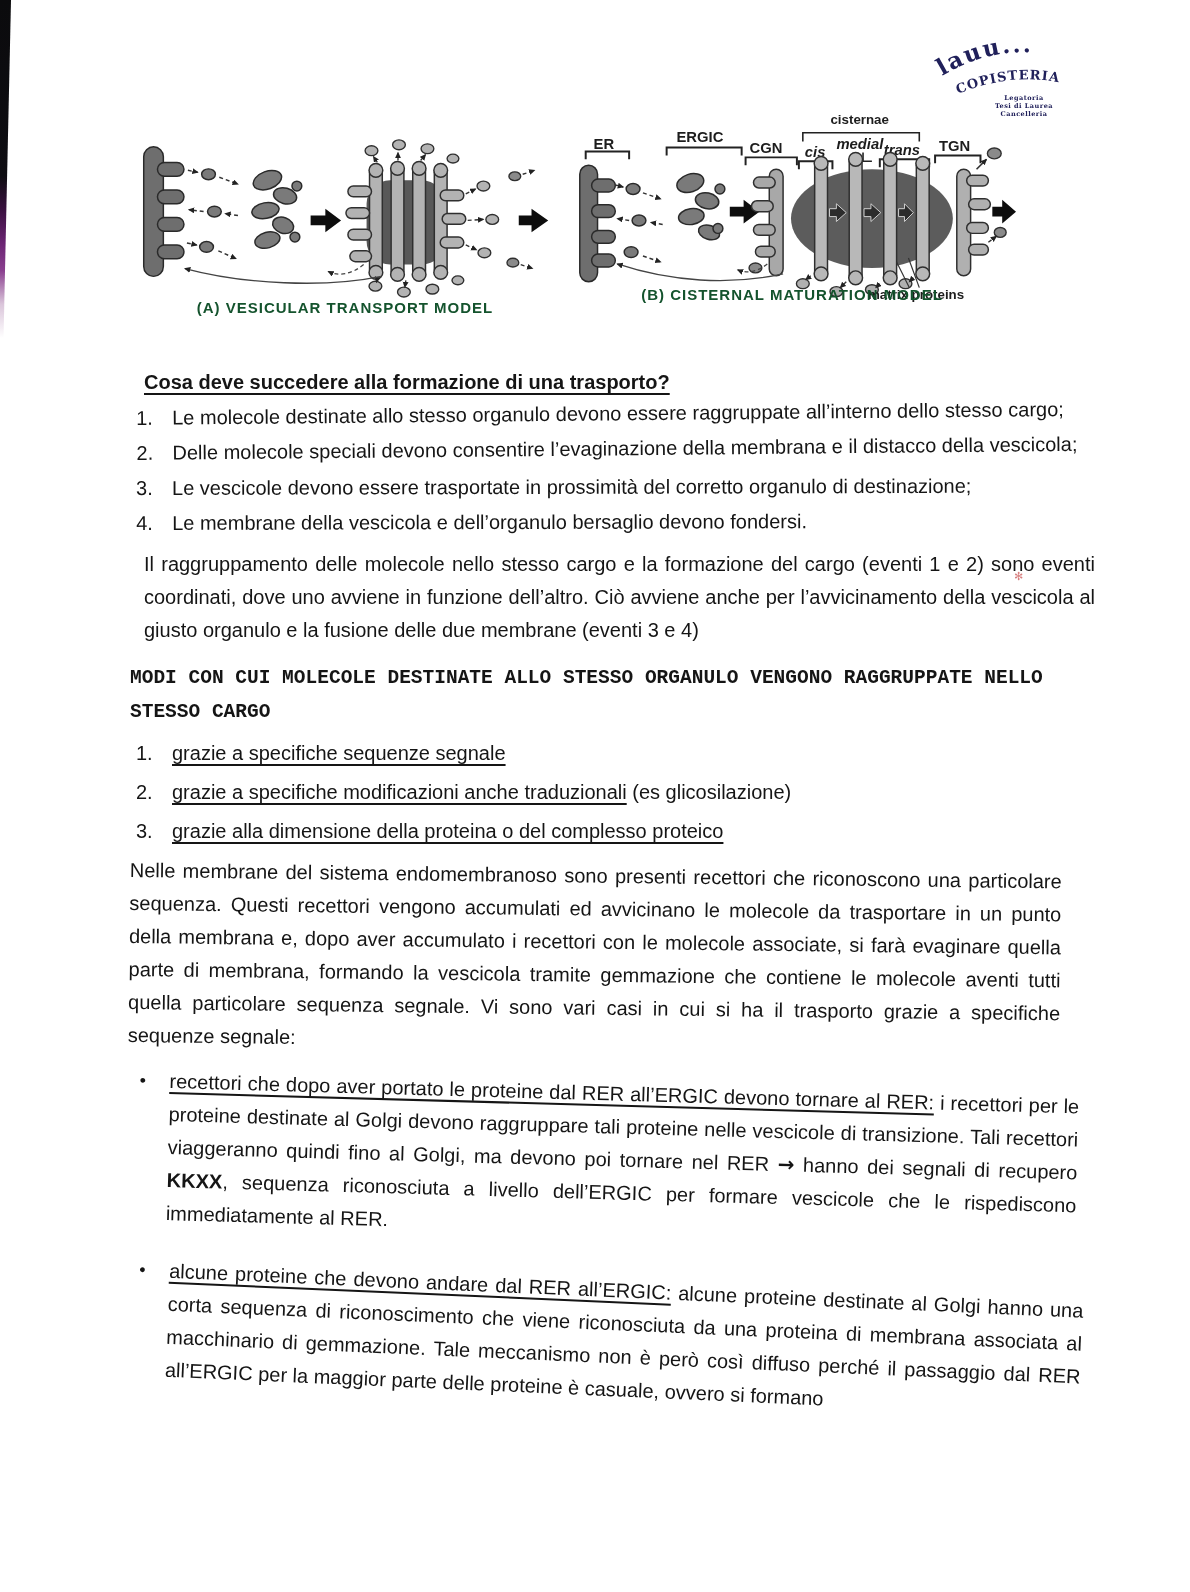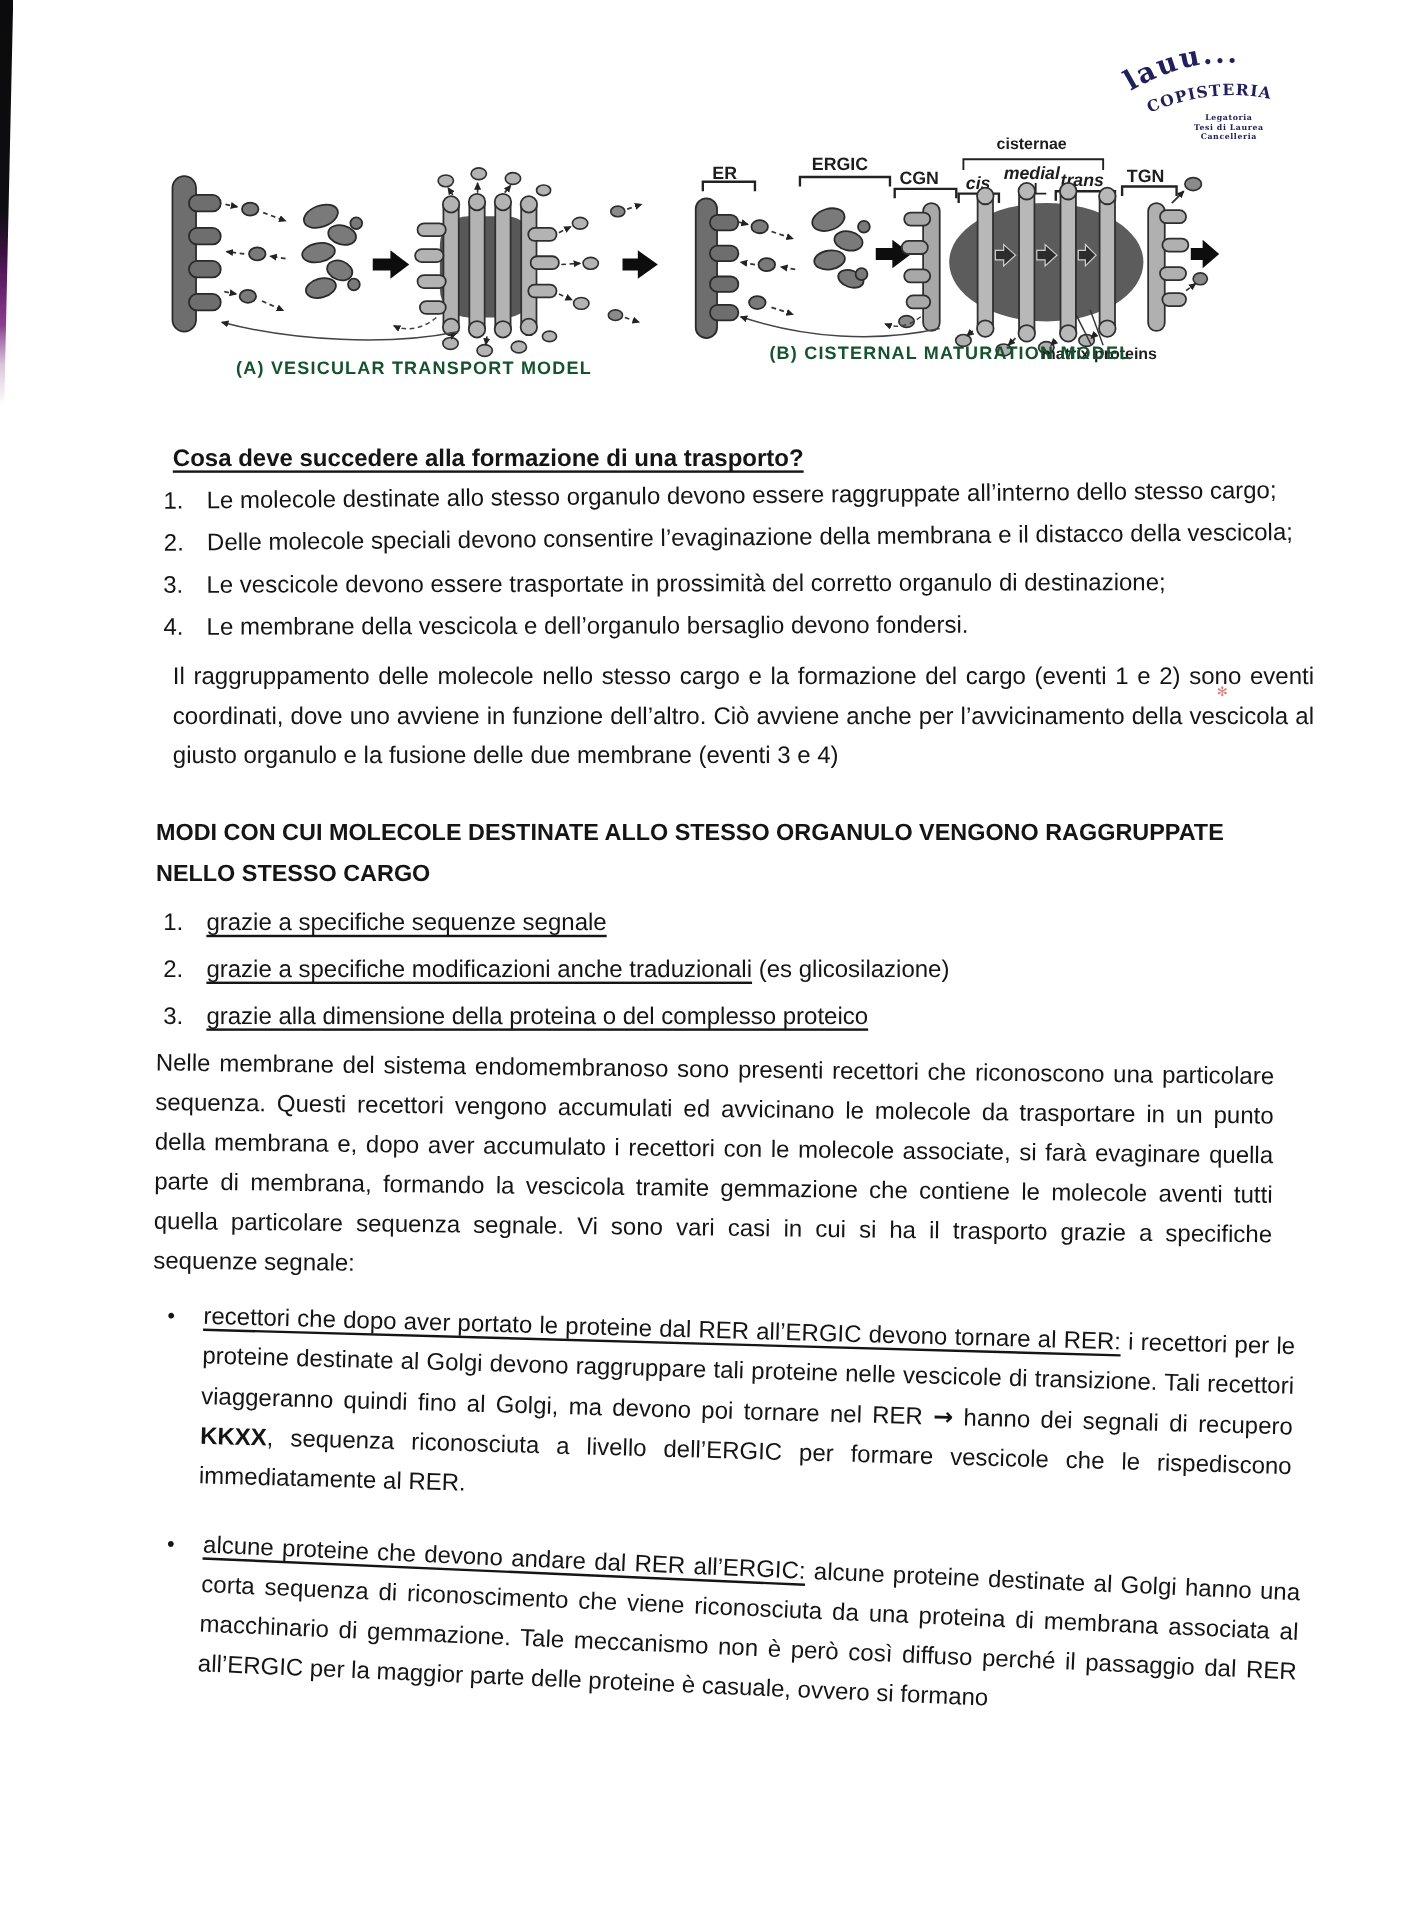--- a/index.html
+++ b/index.html
@@ -30,21 +30,21 @@
     font-family:"DejaVu Sans",sans-serif;}
   
   .content{position:absolute;left:130px;top:366px;width:965px;font-size:20px;line-height:33px;}
   .h1{font-weight:bold;text-decoration:underline;text-underline-offset:4px;margin:0 0 3px 14px;}
   .row{display:flex;margin-bottom:2px;}
   .num{flex:none;width:36px;padding-left:6px;}
   .txt{flex:1;text-align:justify;padding-right:2px;}
   .tilt-a{transform:rotate(-0.55deg);transform-origin:0 0;}
   .tilt-b{transform:rotate(-0.15deg);transform-origin:0 0;}
   .para{ text-align:justify;margin:8px 0 0 14px;}
-  .h2{font-weight:bold;font-size:19.5px;line-height:34px;margin:30px 0 8px 0;width:945px;}
+  .h2{font-weight:bold;font-size:19.5px;line-height:34px;margin:14px 0 8px 0;width:945px;font-family:Liberation Mono, monospace;}
   .row2{display:flex;margin-bottom:6px;}
   .ul{text-decoration:underline;text-underline-offset:4px;}
   .h3{font-weight:bold;margin:16px 0 4px 0;}
   .hand{font-family:"DejaVu Sans",sans-serif;margin-right:6px;}
   .para3{text-align:justify;width:932px;margin:0 0 12px 0;transform:rotate(.7deg);transform-origin:0 0;}
   .bullet{display:flex;transform-origin:0 0;}
   .b1{width:950px;transform:rotate(1.6deg);margin-bottom:24px;}
   .b2{width:955px;transform:rotate(2.5deg);}
   .dot{flex:none;width:30px;padding-left:10px;font-size:18px;}
   .btxt{flex:1;text-align:justify;}

